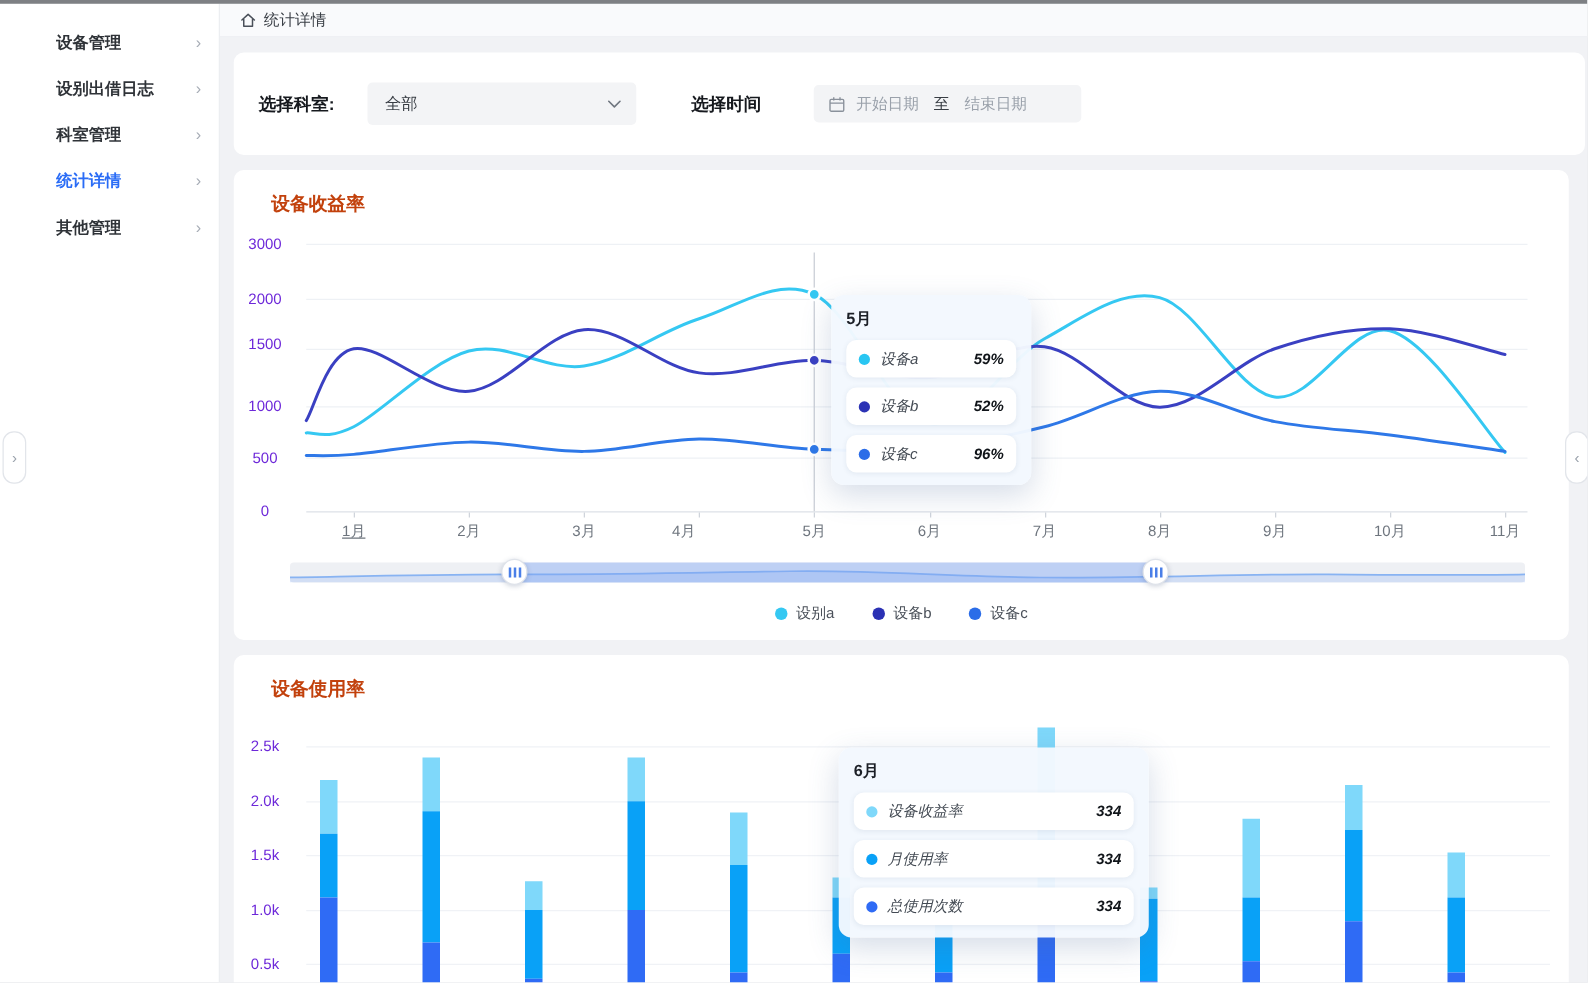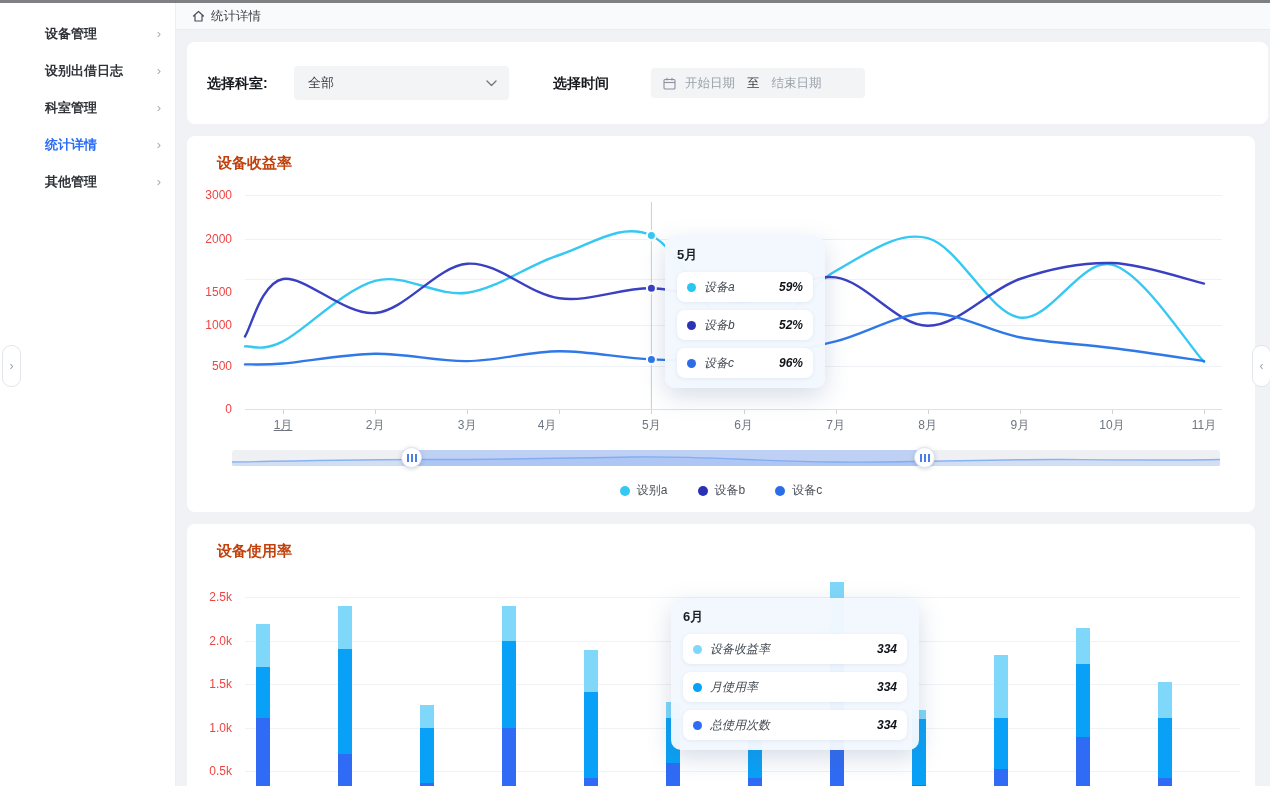--- a/index.html
+++ b/index.html
@@ -28,21 +28,21 @@
   .sel-val{font-size:13px;color:#383d44;flex:1;}
   .daterange{position:absolute;left:464px;top:26px;width:214px;height:30px;background:#f3f4f6;border-radius:4px;
        display:flex;align-items:center;padding:0 10px 0 12px;box-sizing:border-box;font-size:12.5px;cursor:pointer;}
   .dr-ph{color:#9aa1ab;}
   .dr-sep{color:#383d44;margin:0 12px;}
   .dr-start{margin-left:9px;}
   
   .line-card{top:133px;height:376px;overflow:hidden;}
   .bar-card{top:521px;height:300px;overflow:hidden;}
   .chart-title{position:absolute;left:30px;top:18px;font-size:15px;font-weight:700;color:#c2410c;}
-  .yl{position:absolute;left:5px;width:40px;text-align:right;font-size:12px;color:#ef4444;transform:translateY(-50%);}
+  .yl{position:absolute;left:5px;width:40px;text-align:center;font-size:12px;color:#6d28d9;transform:translateY(-50%);}
   .xl{position:absolute;transform:translateX(-50%);font-size:12px;color:#6e757e;top:281px;}
   .grid{position:absolute;left:58px;height:1px;background:#eef1f5;}
   .axisline{position:absolute;left:58px;height:1px;background:#dde1e8;}
   .xtick{position:absolute;width:1px;height:4px;background:#cfd4db;top:274px;}
   .curves-svg{position:absolute;left:0;top:0;}
   
   .tooltip{position:absolute;background:rgba(243,248,254,.97);border-radius:10px;
        box-shadow:0 8px 24px rgba(70,100,150,.22);padding:10px 12px;z-index:12;box-sizing:border-box;}
   .tt-head{font-size:13px;font-weight:700;color:#1b1f26;}
   .trow{display:flex;align-items:center;background:#fff;border-radius:8px;height:30px;margin-top:8px;
@@ -133,21 +133,21 @@
         <span class="dr-sep">至</span>
         <span class="dr-ph">结束日期</span>
       </div>
     </div>
 
     <div class="card line-card">
       <span class="chart-title">设备收益率</span>
       <div id="line-axes">
           <div class="yl" style="top: 59px;">3000</div>
           <div class="yl" style="top: 103px;">2000</div>
-          <div class="yl" style="top: 156px;">1500</div>
+          <div class="yl" style="top: 139px;">1500</div>
           <div class="yl" style="top: 189px;">1000</div>
           <div class="yl" style="top: 230px;">500</div>
           <div class="yl" style="top: 273px;">0</div>
           <div class="grid" style="top: 59px; width: 977px;"></div>
           <div class="grid" style="top: 103px; width: 977px;"></div>
           <div class="grid" style="top: 143px; width: 977px;"></div>
           <div class="grid" style="top: 189px; width: 977px;"></div>
           <div class="grid" style="top: 230px; width: 977px;"></div>
           <div class="axisline" style="top: 273px; width: 977px;"></div>
           <div class="xtick" style="left: 96px;"></div>

